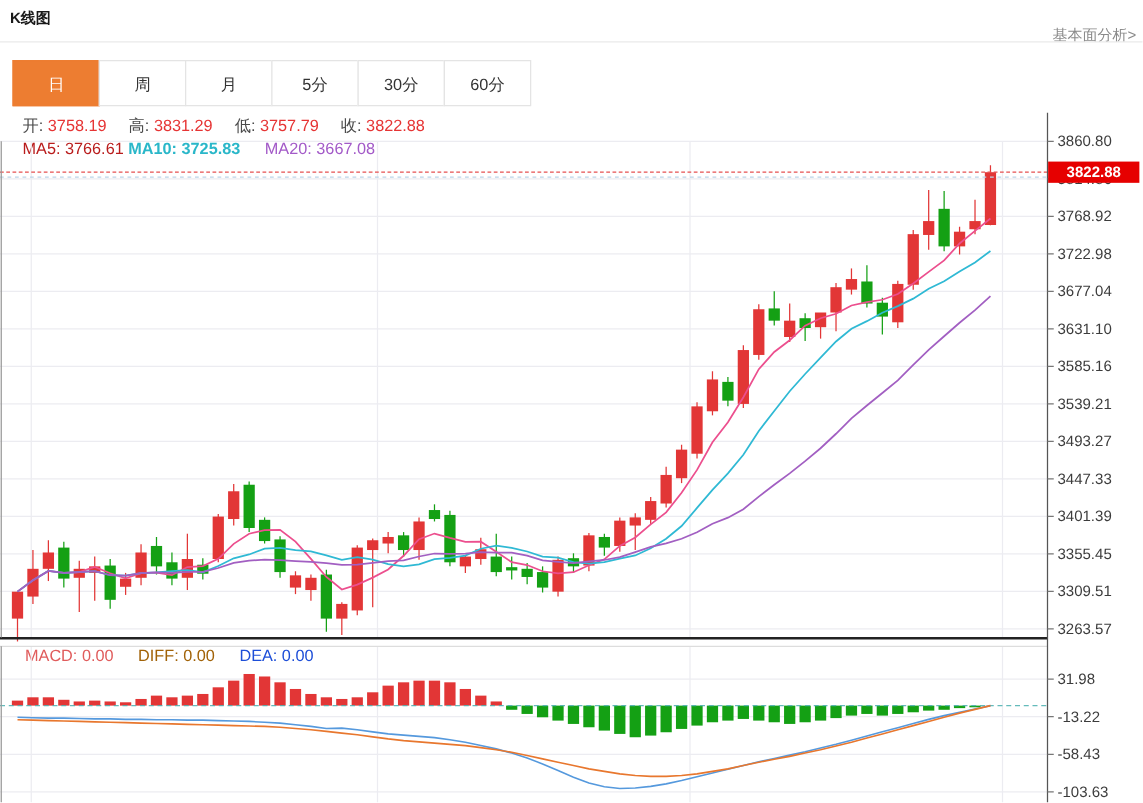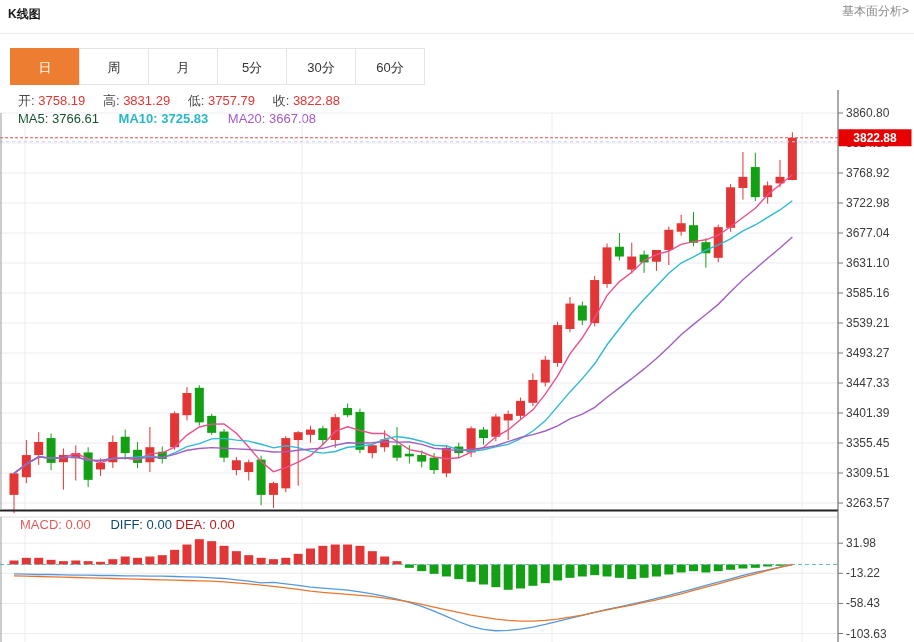--- a/index.html
+++ b/index.html
@@ -1,36 +1,36 @@
 <!DOCTYPE html>
 <html><head>
 <meta charset="utf-8">
 <style>
   html,body{margin:0;padding:0;}
   body{width:914px;height:642px;overflow:hidden;background:#fff;
        font-family:"Liberation Sans","DejaVu Sans",sans-serif;position:relative;}
   .page-title{position:absolute;left:8px;top:6px;font-size:12px;font-weight:bold;color:#1a1a1a;}
-  .fx-link{position:absolute;right:5px;top:3px;font-size:12px;color:#8a8a8a;text-decoration:none;cursor:pointer;}
+  .fx-link{position:absolute;right:5px;top:20px;font-size:12px;color:#8a8a8a;text-decoration:none;cursor:pointer;}
   .title-divider{position:absolute;left:0;top:33px;width:914px;height:0;border-top:1px solid #eaeaea;}
   .tabs{position:absolute;left:10px;top:48px;display:flex;}
   .tab{width:70px;height:37px;line-height:37px;text-align:center;font-size:13px;color:#333;
        background:#fff;border:1px solid #e4e4e4;margin-left:-1px;box-sizing:border-box;cursor:pointer;}
   .tab:first-child{margin-left:0;}
   .tab.active{background:#ED7D31;border-color:#ED7D31;color:#fff;}
   .info-line{position:absolute;left:18px;top:92px;font-size:13px;white-space:nowrap;}
   .info-line .lbl{color:#4a4a4a;}
   .info-line .val{color:#e63434;margin-right:14px;text-align:center;}
   .ma-line{position:absolute;left:18px;top:111px;font-size:13px;white-space:nowrap;}
-  .ma5{color:#14532d;margin-right:16px;}
+  .ma5{color:#b91c1c;}
   .ma10{color:#2ab7c9;margin-right:16px;font-weight:bold;}
   .ma20{color:#a35ac8;}
   .macd-line{position:absolute;left:20px;top:517px;font-size:13px;white-space:nowrap;}
   .m-macd{color:#e05c5c;margin-right:16px;}
-  .m-diff{color:#0c4a6e;margin-right:0;}
-  .m-dea{color:#b91c1c;}
+  .m-diff{color:#a16207;margin-right:16px;}
+  .m-dea{color:#1d4ed8;}
   #chart-svg{position:absolute;left:0;top:90px;}
   #chart-svg text{font-family:"Liberation Sans","DejaVu Sans",sans-serif;}
 </style>
 </head>
 <body>
 
 <div class="page-title">K线图</div>
 <a class="fx-link">基本面分析&gt;</a>
 <div class="title-divider"></div>
 

